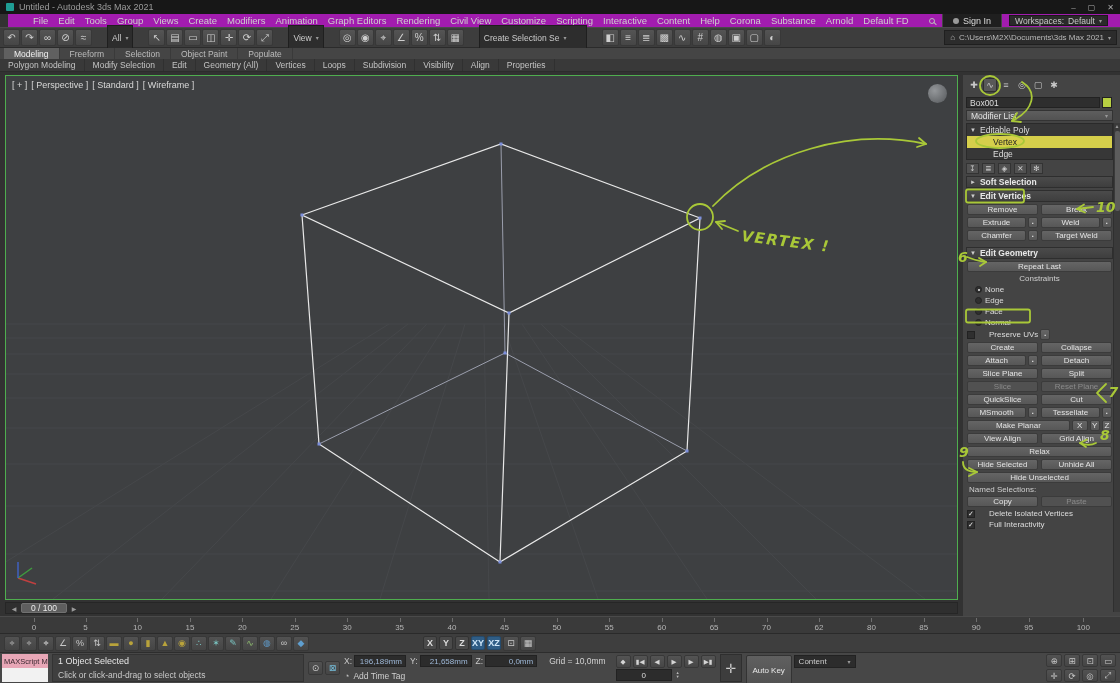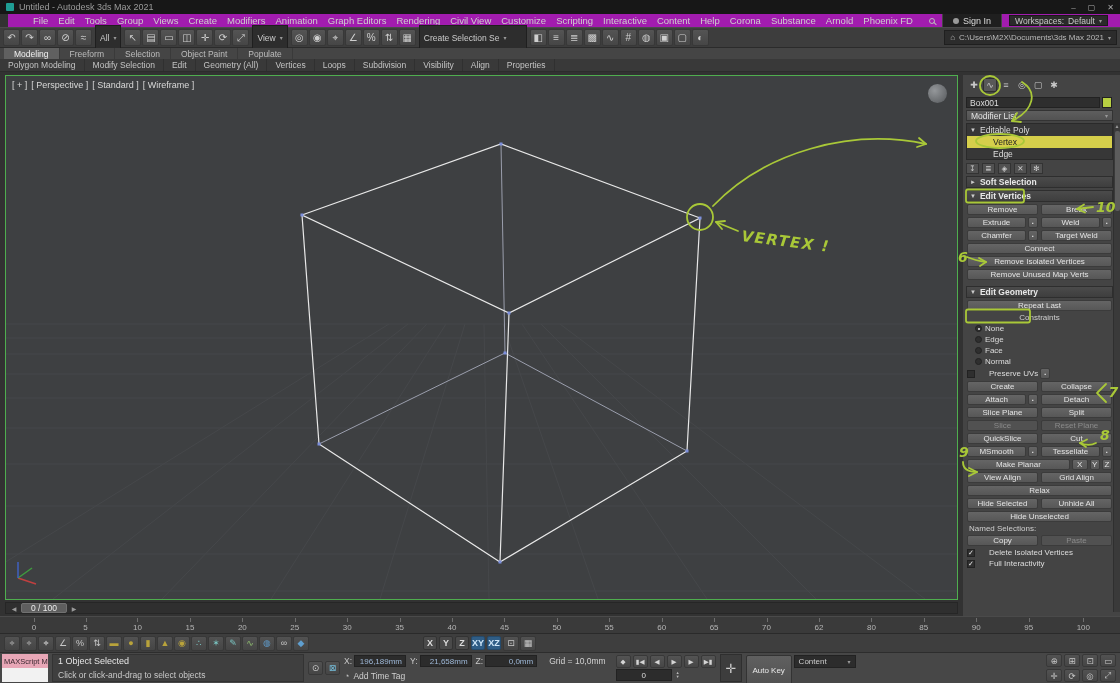--- a/index.html
+++ b/index.html
@@ -17,21 +17,21 @@
   .mag{width:6px;height:6px;border:1px solid #bbb;border-radius:50%;position:relative;display:inline-block}
   .mag::after{content:"";position:absolute;width:4px;height:1px;background:#bbb;transform:rotate(45deg);right:-3px;bottom:-1px}
   .signin{display:flex;gap:4px;align-items:center;background:#1f1f1f;height:13px;padding:0 10px;border-left:1px solid #444;border-right:1px solid #444;color:#ddd;font-size:9px}
   .user-dot{width:6px;height:6px;border-radius:50%;background:#9a9a9a;display:inline-block}
   .workspaces{display:flex;gap:4px;align-items:center;background:#2a2a2a;border:1px solid #1a1a1a;height:11px;padding:0 5px;font-size:8.5px;color:#c9c9c9}
   .caret{font-size:6px;color:#999}
   
   #main-toolbar{position:absolute;top:27px;left:0;width:100%;height:21px;background:#3d3d3d;border-top:1px solid #4a4a4a;border-bottom:1px solid #2b2b2b;display:flex;align-items:center;gap:1px;padding:0 3px}
   .tb-group{display:flex;gap:1px}
   .tb-icon{width:17px;height:17px;background:linear-gradient(#545454,#464646);border:1px solid #383838;border-radius:2px;display:flex;align-items:center;justify-content:center;font-size:10px;color:#cfcfcf;flex:none}
-  .tb-dd{height:15px;background:#2d2d2d;border:1px solid #1f1f1f;display:flex;align-items:center;gap:4px;padding:12px 4px;font-size:8.5px;color:#ccc;margin:0 2px;white-space:nowrap}
+  .tb-dd{height:15px;background:#2d2d2d;border:1px solid #1f1f1f;display:flex;align-items:center;gap:4px;padding:12px 4px;font-size:8.5px;color:#ccc;margin:0 14px;white-space:nowrap}
   .tb-path{margin-left:auto;height:15px;background:#2c2c2c;border:1px solid #1f1f1f;display:flex;align-items:center;gap:4px;padding:0 5px;font-size:8px;color:#b9b9b9;white-space:nowrap}
   
   #ribbon-tabs{position:absolute;top:48px;left:0;width:100%;height:11px;background:#454545;display:flex;align-items:stretch;padding-left:4px;font-size:8.5px}
   .rtab{padding:0 10px;display:flex;align-items:center;color:#bdbdbd;border-right:1px solid #3a3a3a;white-space:nowrap}
   .rtab.active{background:#606060;color:#f2f2f2}
   #ribbon-sub{position:absolute;top:59px;left:0;width:100%;height:13px;background:#393939;border-bottom:1px solid #2c2c2c;display:flex;align-items:center;font-size:8.5px;color:#c4c4c4}
   .rsec{padding:0 8px;border-right:1px solid #303030;height:100%;display:flex;align-items:center;white-space:nowrap}
   
   #viewport{position:absolute;left:5px;top:75px;width:953px;height:525px;background:#3e4042;border:1px solid #4fae4f}
   .vp-label{position:absolute;left:6px;top:4px;display:flex;gap:4px;font-size:9px;color:#d8d8d8;z-index:5}
@@ -162,21 +162,21 @@
       <span class="menu-item">Rendering</span>
       <span class="menu-item">Civil View</span>
       <span class="menu-item">Customize</span>
       <span class="menu-item">Scripting</span>
       <span class="menu-item">Interactive</span>
       <span class="menu-item">Content</span>
       <span class="menu-item">Help</span>
       <span class="menu-item">Corona</span>
       <span class="menu-item">Substance</span>
       <span class="menu-item">Arnold</span>
-      <span class="menu-item">Phoenix FD</span>
+      <span class="menu-item">Default FD</span>
   </div>
   <div class="menu-right">
     <span class="mag"></span>
     <span class="signin">
         <span class="user-dot"></span>
         <span>Sign In</span>
       </span>
     <span class="workspaces">
         <span>Workspaces:</span>
         <span>Default</span>
@@ -451,25 +451,20 @@
               <button class="cp-btn">Weld</button>
               <button class="settings-btn">▪</button>
             </div>
             <div class="cell has-settings">
               <button class="cp-btn">Chamfer</button>
               <button class="settings-btn">▪</button>
             </div>
             <div class="cell">
               <button class="cp-btn">Target Weld</button>
             </div>
-        </div>
-        <div class="stackcol">
-          <button class="cp-btn wide">Connect</button>
-            <button class="cp-btn wide">Remove Isolated Vertices</button>
-            <button class="cp-btn wide">Remove Unused Map Verts</button>
         </div>
       </div>
     </div>
 
     <div class="rollout">
       <div class="rollout-header">
         <span class="rarrow">▼</span>
         <span>Edit Geometry</span>
       </div>
       <div class="rollout-body">

